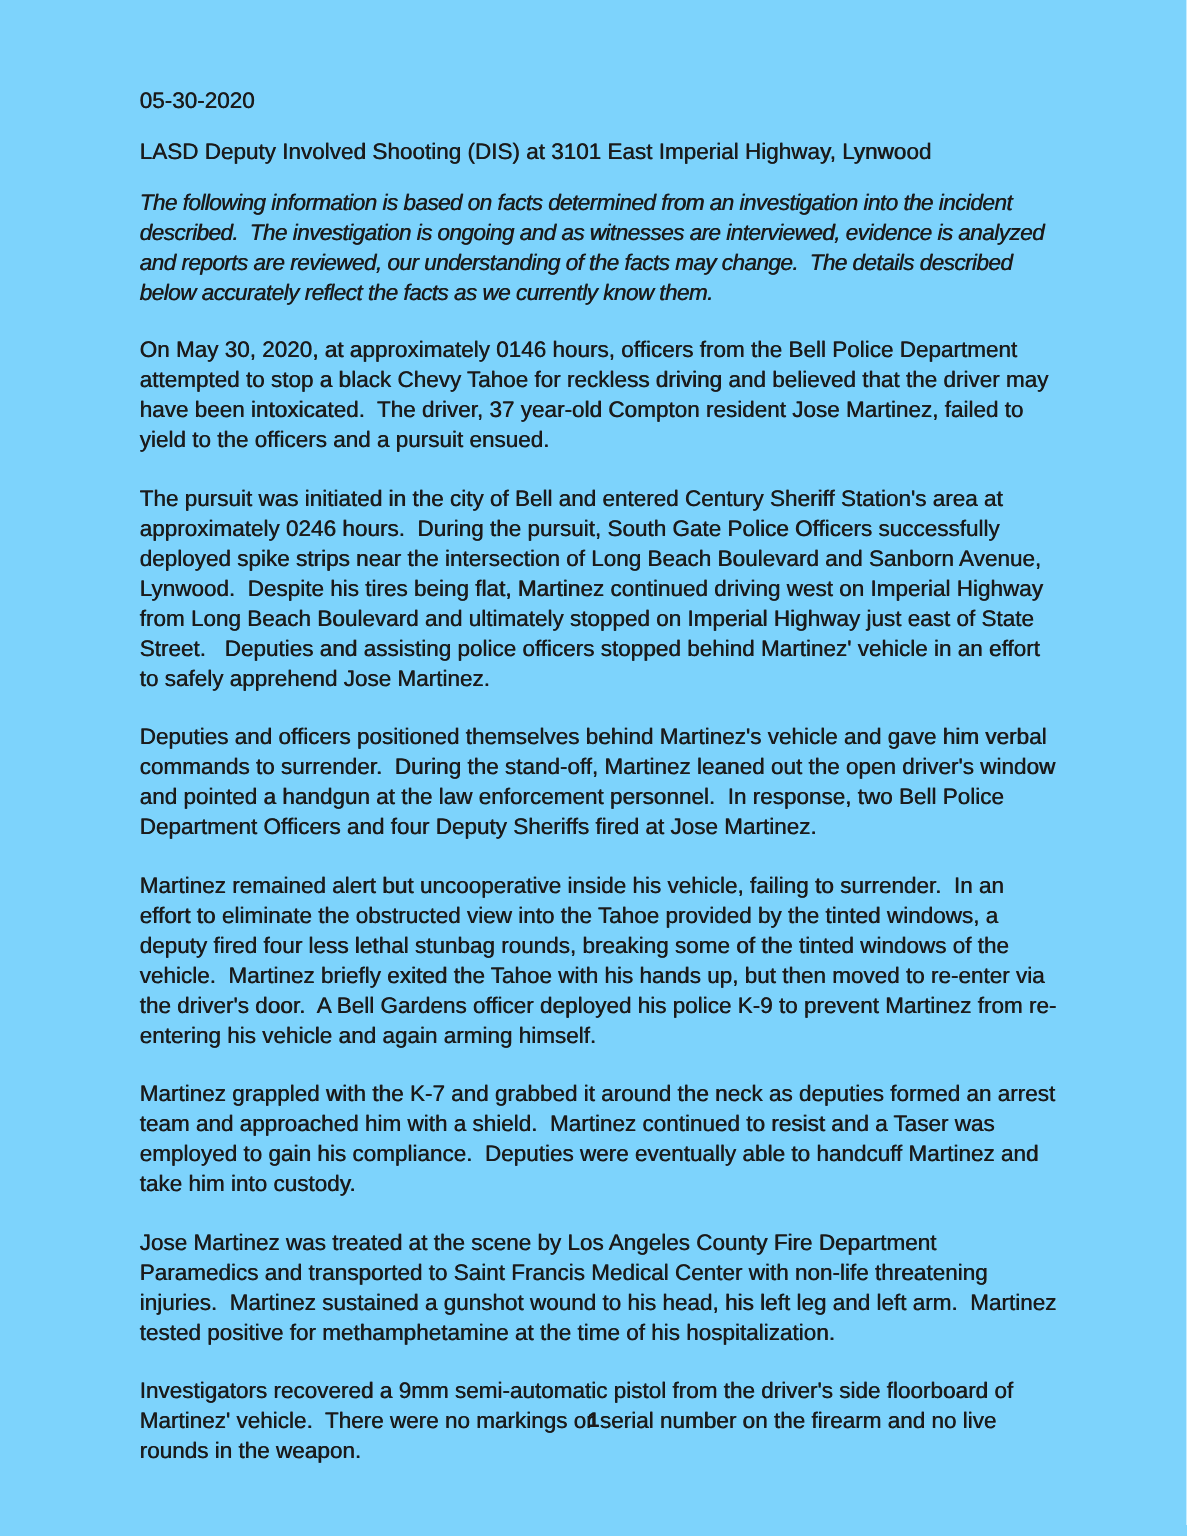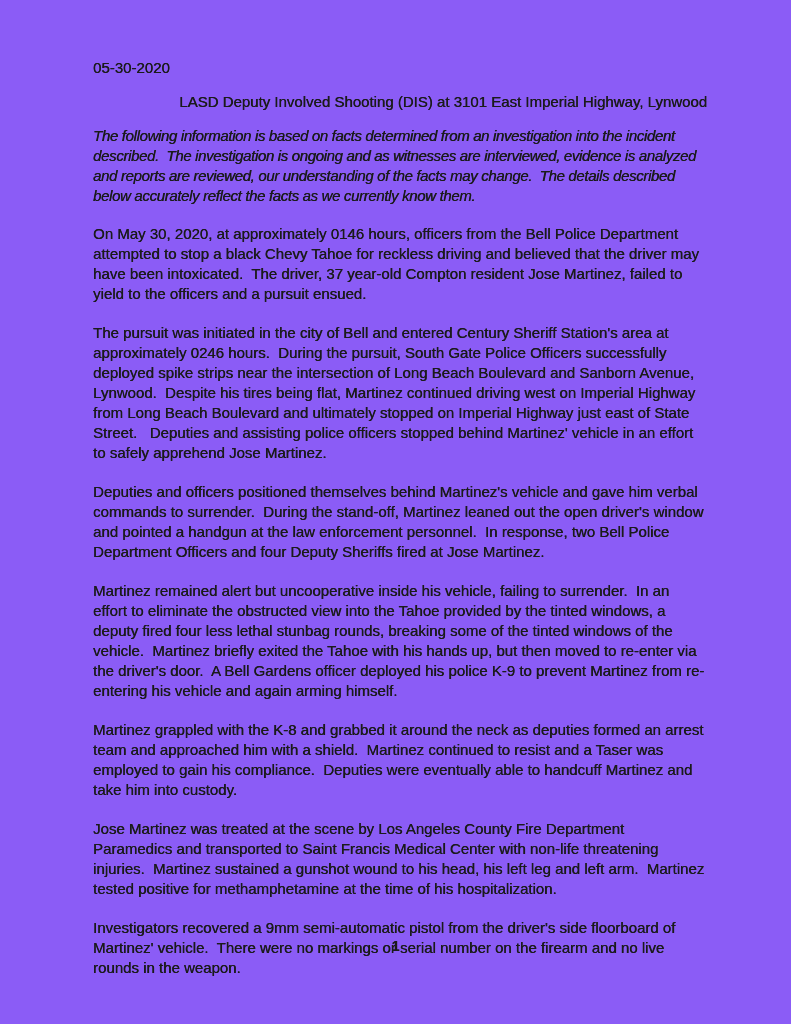--- a/index.html
+++ b/index.html
@@ -4,21 +4,21 @@
 <style>
   html, body {
     margin: 0;
     padding: 0;
     background: #ffffff;
   }
   .page {
     position: relative;
     width: 791px;
     height: 1024px;
-    background: #8b5cf6;
+    background: #7dd3fc;
     overflow: hidden;
     font-family: "Liberation Sans", sans-serif;
     color: #1b1b1b;
   }
   .content {
     position: absolute;
     left: 93px;
     top: 58px;
     width: 614px;
     font-size: 15px;
@@ -28,21 +28,20 @@
   }
   .content p {
     margin: 0 0 14px 0;
     white-space: pre-wrap;
   }
   .report-date {
     margin-bottom: 12px;
   }
   .report-title {
     margin-bottom: 18px;
-    text-align: right;
   }
   .disclaimer {
     font-weight: normal;
     font-style: italic;
     letter-spacing: -0.35px;
     margin-bottom: 18px !important;
     width: 622px;
   }
   .body-paragraph {
     margin-bottom: 19px !important;
@@ -72,21 +71,21 @@
     <p class="disclaimer">The following information is based on facts determined from an investigation into the incident described.  The investigation is ongoing and as witnesses are interviewed, evidence is analyzed and reports are reviewed, our understanding of the facts may change.  The details described below accurately reflect the facts as we currently know them.</p>
 
     <p class="body-paragraph">On May 30, 2020, at approximately 0146 hours, officers from the Bell Police Department attempted to stop a black Chevy Tahoe for reckless driving and believed that the driver may have been intoxicated.  The driver, 37 year-old Compton resident Jose Martinez, failed to yield to the officers and a pursuit ensued.</p>
 
     <p class="body-paragraph">The pursuit was initiated in the city of Bell and entered Century Sheriff Station's area at approximately 0246 hours.  During the pursuit, South Gate Police Officers successfully deployed spike strips near the intersection of Long Beach Boulevard and Sanborn Avenue, Lynwood.  Despite his tires being flat, Martinez continued driving west on Imperial Highway from Long Beach Boulevard and ultimately stopped on Imperial Highway just east of State Street.   Deputies and assisting police officers stopped behind Martinez' vehicle in an effort to safely apprehend Jose Martinez.</p>
 
     <p class="body-paragraph">Deputies and officers positioned themselves behind Martinez's vehicle and gave him verbal commands to surrender.  During the stand-off, Martinez leaned out the open driver's window and pointed a handgun at the law enforcement personnel.  In response, two Bell Police Department Officers and four Deputy Sheriffs fired at Jose Martinez.</p>
 
     <p class="body-paragraph">Martinez remained alert but uncooperative inside his vehicle, failing to surrender.  In an effort to eliminate the obstructed view into the Tahoe provided by the tinted windows, a deputy fired four less lethal stunbag rounds, breaking some of the tinted windows of the vehicle.  Martinez briefly exited the Tahoe with his hands up, but then moved to re-enter via the driver's door.  A Bell Gardens officer deployed his police K-9 to prevent Martinez from re-entering his vehicle and again arming himself.</p>
 
-    <p class="body-paragraph">Martinez grappled with the K-8 and grabbed it around the neck as deputies formed an arrest team and approached him with a shield.  Martinez continued to resist and a Taser was employed to gain his compliance.  Deputies were eventually able to handcuff Martinez and take him into custody.</p>
+    <p class="body-paragraph">Martinez grappled with the K-7 and grabbed it around the neck as deputies formed an arrest team and approached him with a shield.  Martinez continued to resist and a Taser was employed to gain his compliance.  Deputies were eventually able to handcuff Martinez and take him into custody.</p>
 
     <p class="body-paragraph">Jose Martinez was treated at the scene by Los Angeles County Fire Department Paramedics and transported to Saint Francis Medical Center with non-life threatening injuries.  Martinez sustained a gunshot wound to his head, his left leg and left arm.  Martinez tested positive for methamphetamine at the time of his hospitalization.</p>
 
     <p class="body-paragraph">Investigators recovered a 9mm semi-automatic pistol from the driver's side floorboard of Martinez' vehicle.  There were no markings or serial number on the firearm and no live rounds in the weapon.</p>
   </div>
 
   <div class="page-number">1</div>
 </div>
 
 </body></html>

